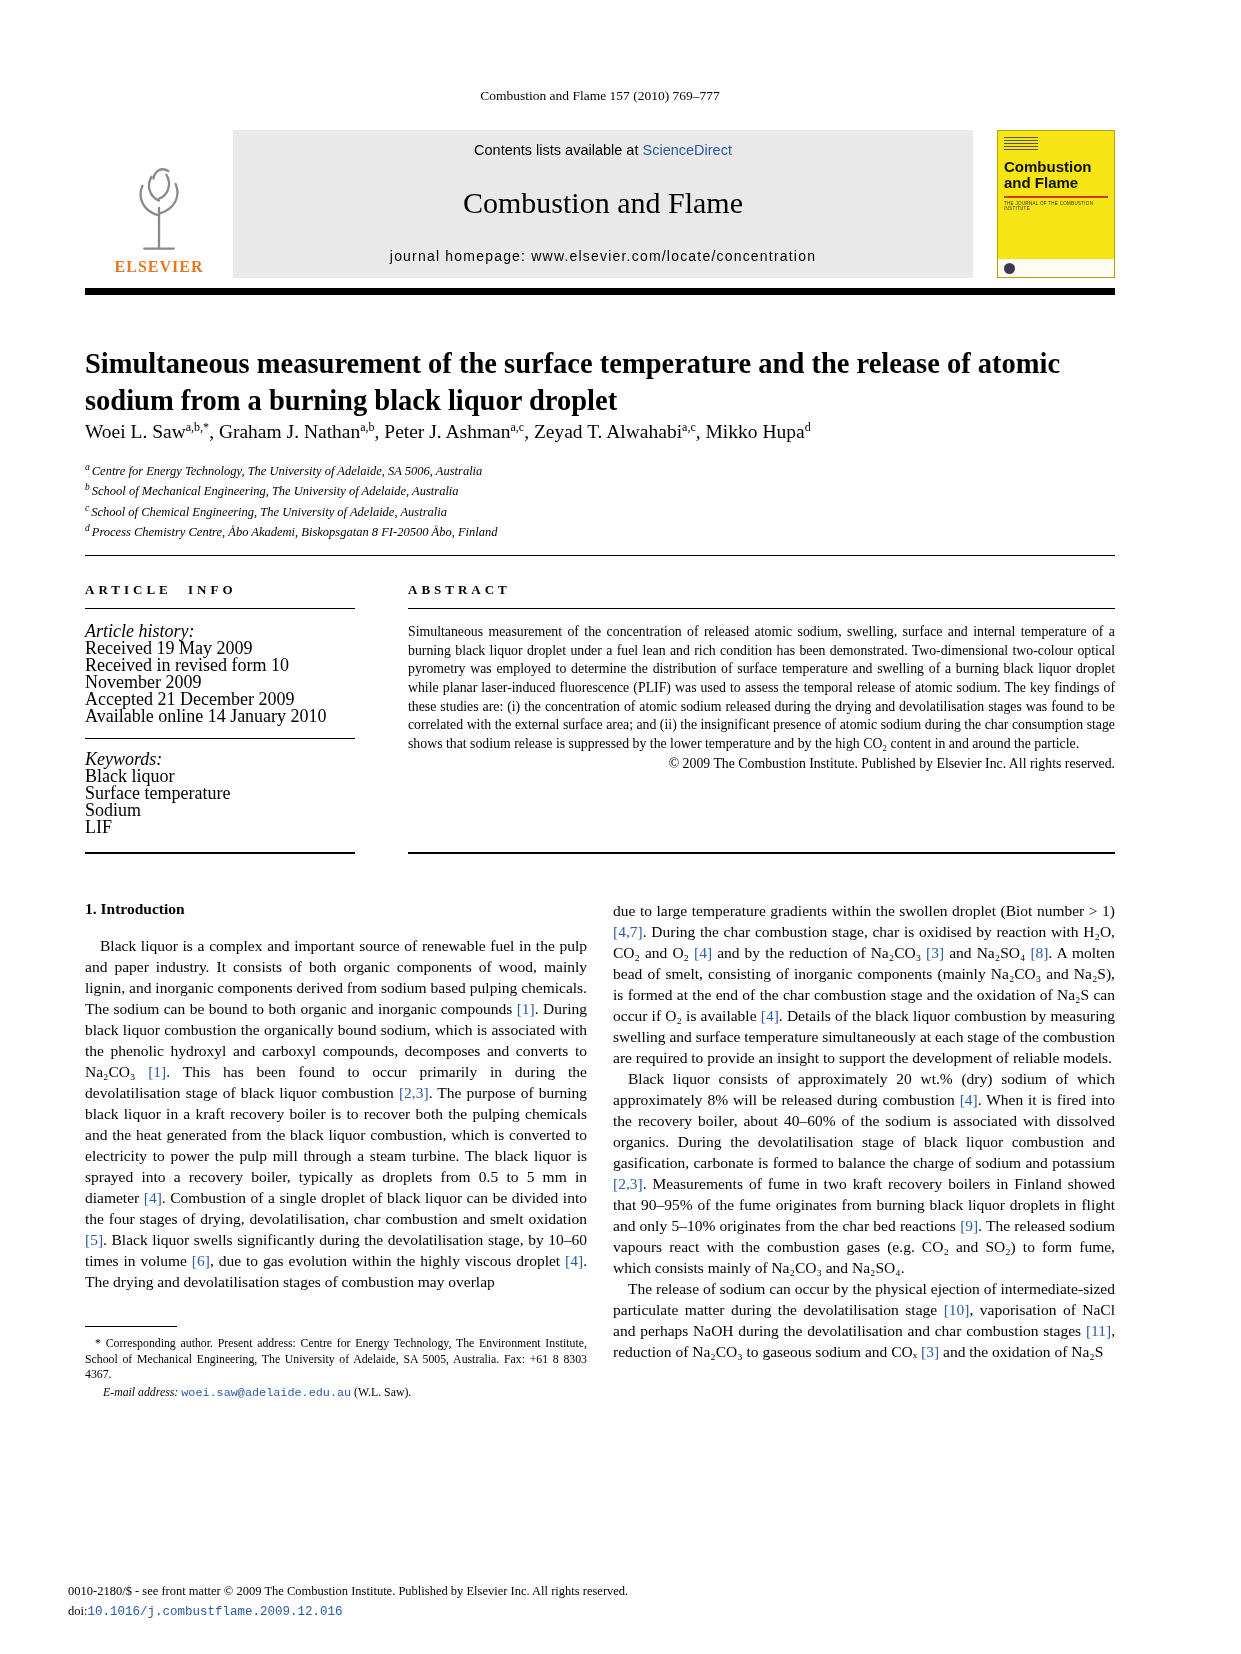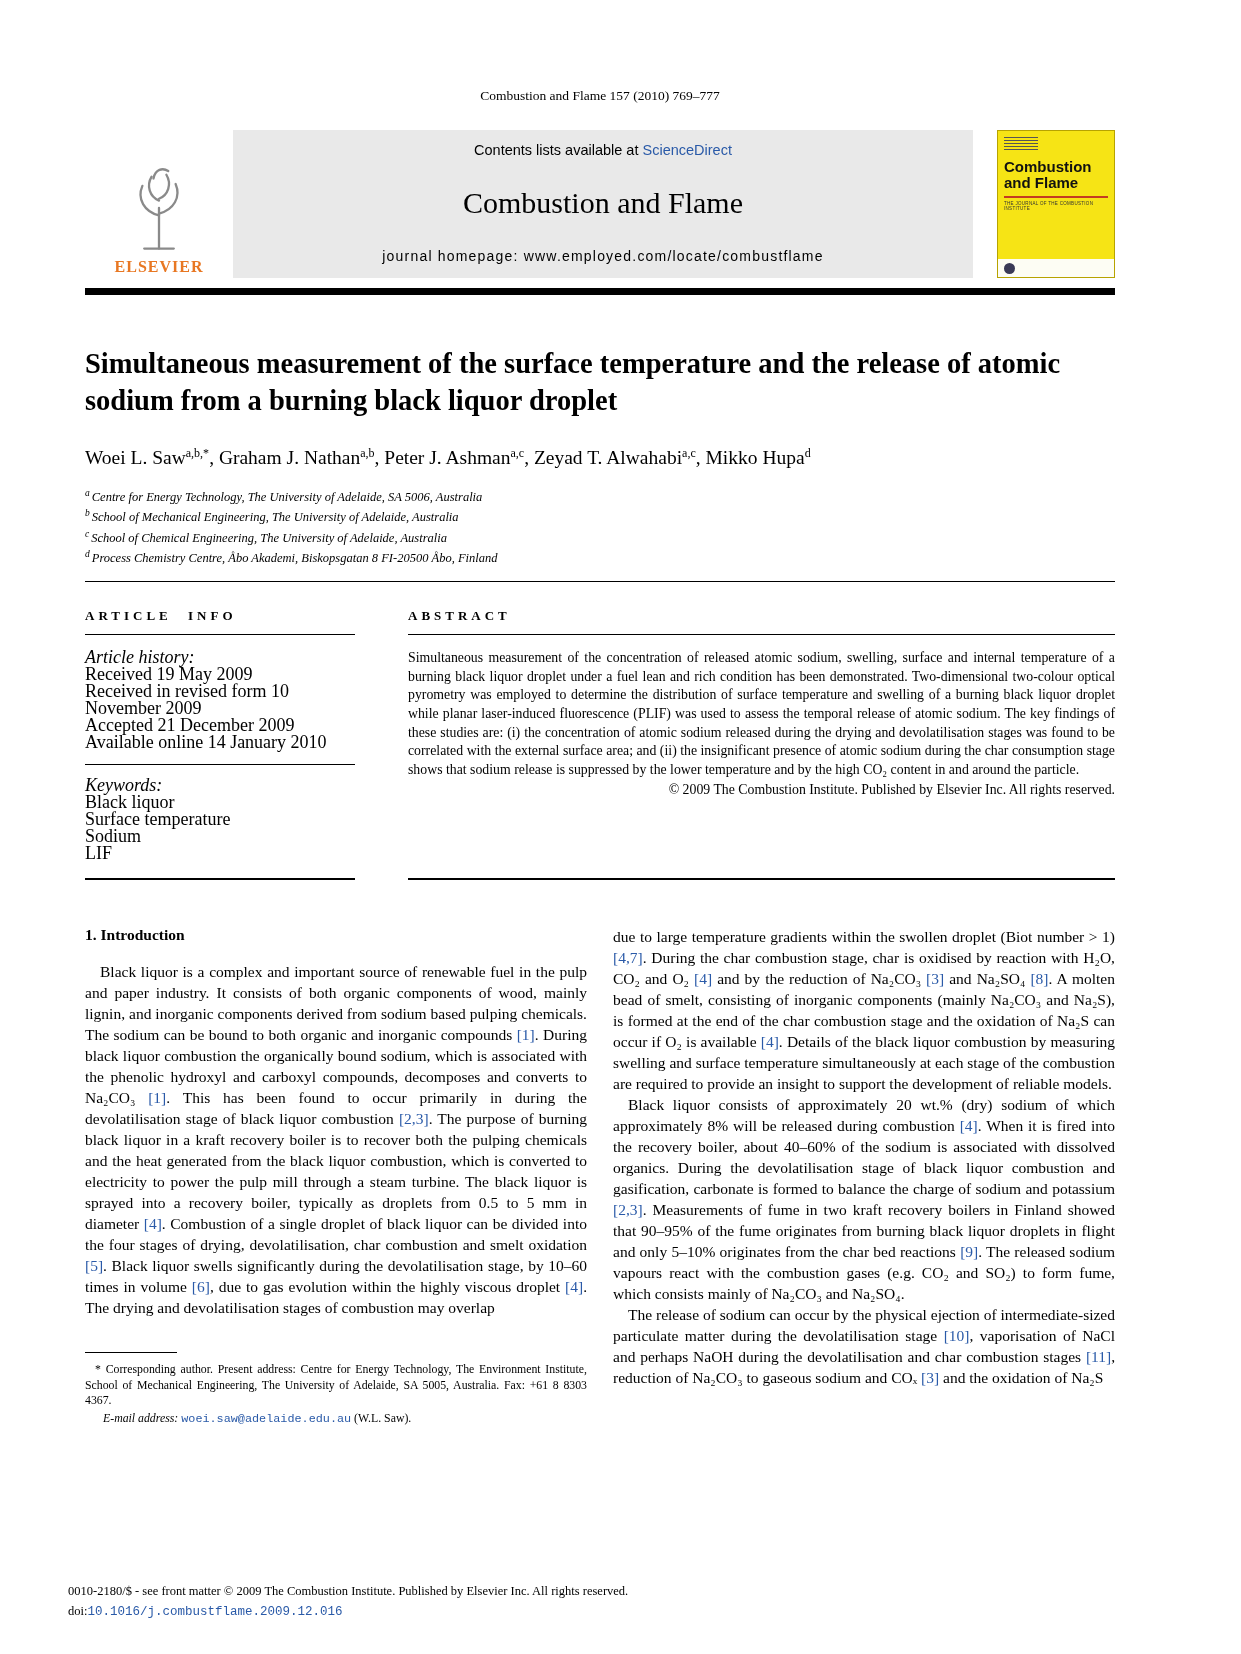--- a/index.html
+++ b/index.html
@@ -25,21 +25,21 @@
   .cover-lines { width:34px; height:14px; background:repeating-linear-gradient(#555 0 1px, transparent 1px 3px); margin-bottom:8px; }
   .cover-title { font-family:"Liberation Sans", sans-serif; font-weight:bold; font-size:15px; line-height:16px; color:#111; }
   .cover-rule { height:2px; background:#c43b21; margin:5px 0 3px 0; }
   .cover-subtitle { font-size:4.5px; font-family:"Liberation Sans", sans-serif; color:#333; letter-spacing:0.3px; }
   .cover-bottom { margin-top:auto; background:#fdfdf4; height:18px; margin-left:-6px; margin-right:-6px; display:flex; align-items:center; padding:0 6px; }
   .cover-emblem { width:11px; height:11px; border-radius:50%; background:#3a3a56; display:inline-block; }
   .thick-rule { height:7px; background:#000; margin-top:10px; }
 
   
   .article-title { margin-top:50px; font-size:28.5px; line-height:37px; width:980px; }
-  .authors-line { margin-top:26px; font-size:19.5px; }
+  .authors-line { font-size:19.5px; }
   .author:not(:last-child)::after { content:", "; }
   .author sup { font-size:12px; }
   .affiliations { margin-top:16px; font-size:12.5px; line-height:16.5px; font-style:italic; }
   .affil sup { font-size:9.5px; margin-right:2px; }
 
   
   .infoabs-section { display:flex; border-top:1px solid #000; margin-top:14px; }
   .info-col { width:270px; margin-right:53px; border-bottom:2px solid #000; display:flex; flex-direction:column; }
   .abs-col { flex:1; border-bottom:2px solid #000; }
   .col-heading { padding-top:26px; padding-bottom:10px; border-bottom:1px solid #000; font-weight:bold; font-size:13px; letter-spacing:4px; word-spacing:9px; font-family:"Liberation Serif", serif; }
@@ -88,21 +88,21 @@
         </svg>
         <div class="elsevier-word">ELSEVIER</div>
       </div>
 
       <div class="banner">
         <div class="contents-line">
           <span>Contents lists available at </span><a class="sd-link">ScienceDirect</a>
         </div>
         <div class="banner-journal-title">Combustion and Flame</div>
         <div class="homepage-line">
-          <span>journal homepage: </span><span>www.employed.com/locate/combustflame</span>
+          <span>journal homepage: </span><span>www.elsevier.com/locate/concentration</span>
         </div>
       </div>
 
       <div class="cover">
         <div class="cover-lines"></div>
         <div class="cover-title">Combustion and Flame</div>
         <div class="cover-rule"></div>
         <div class="cover-subtitle">THE JOURNAL OF THE COMBUSTION INSTITUTE</div>
         <div class="cover-bottom">
           <span class="cover-emblem"></span>

